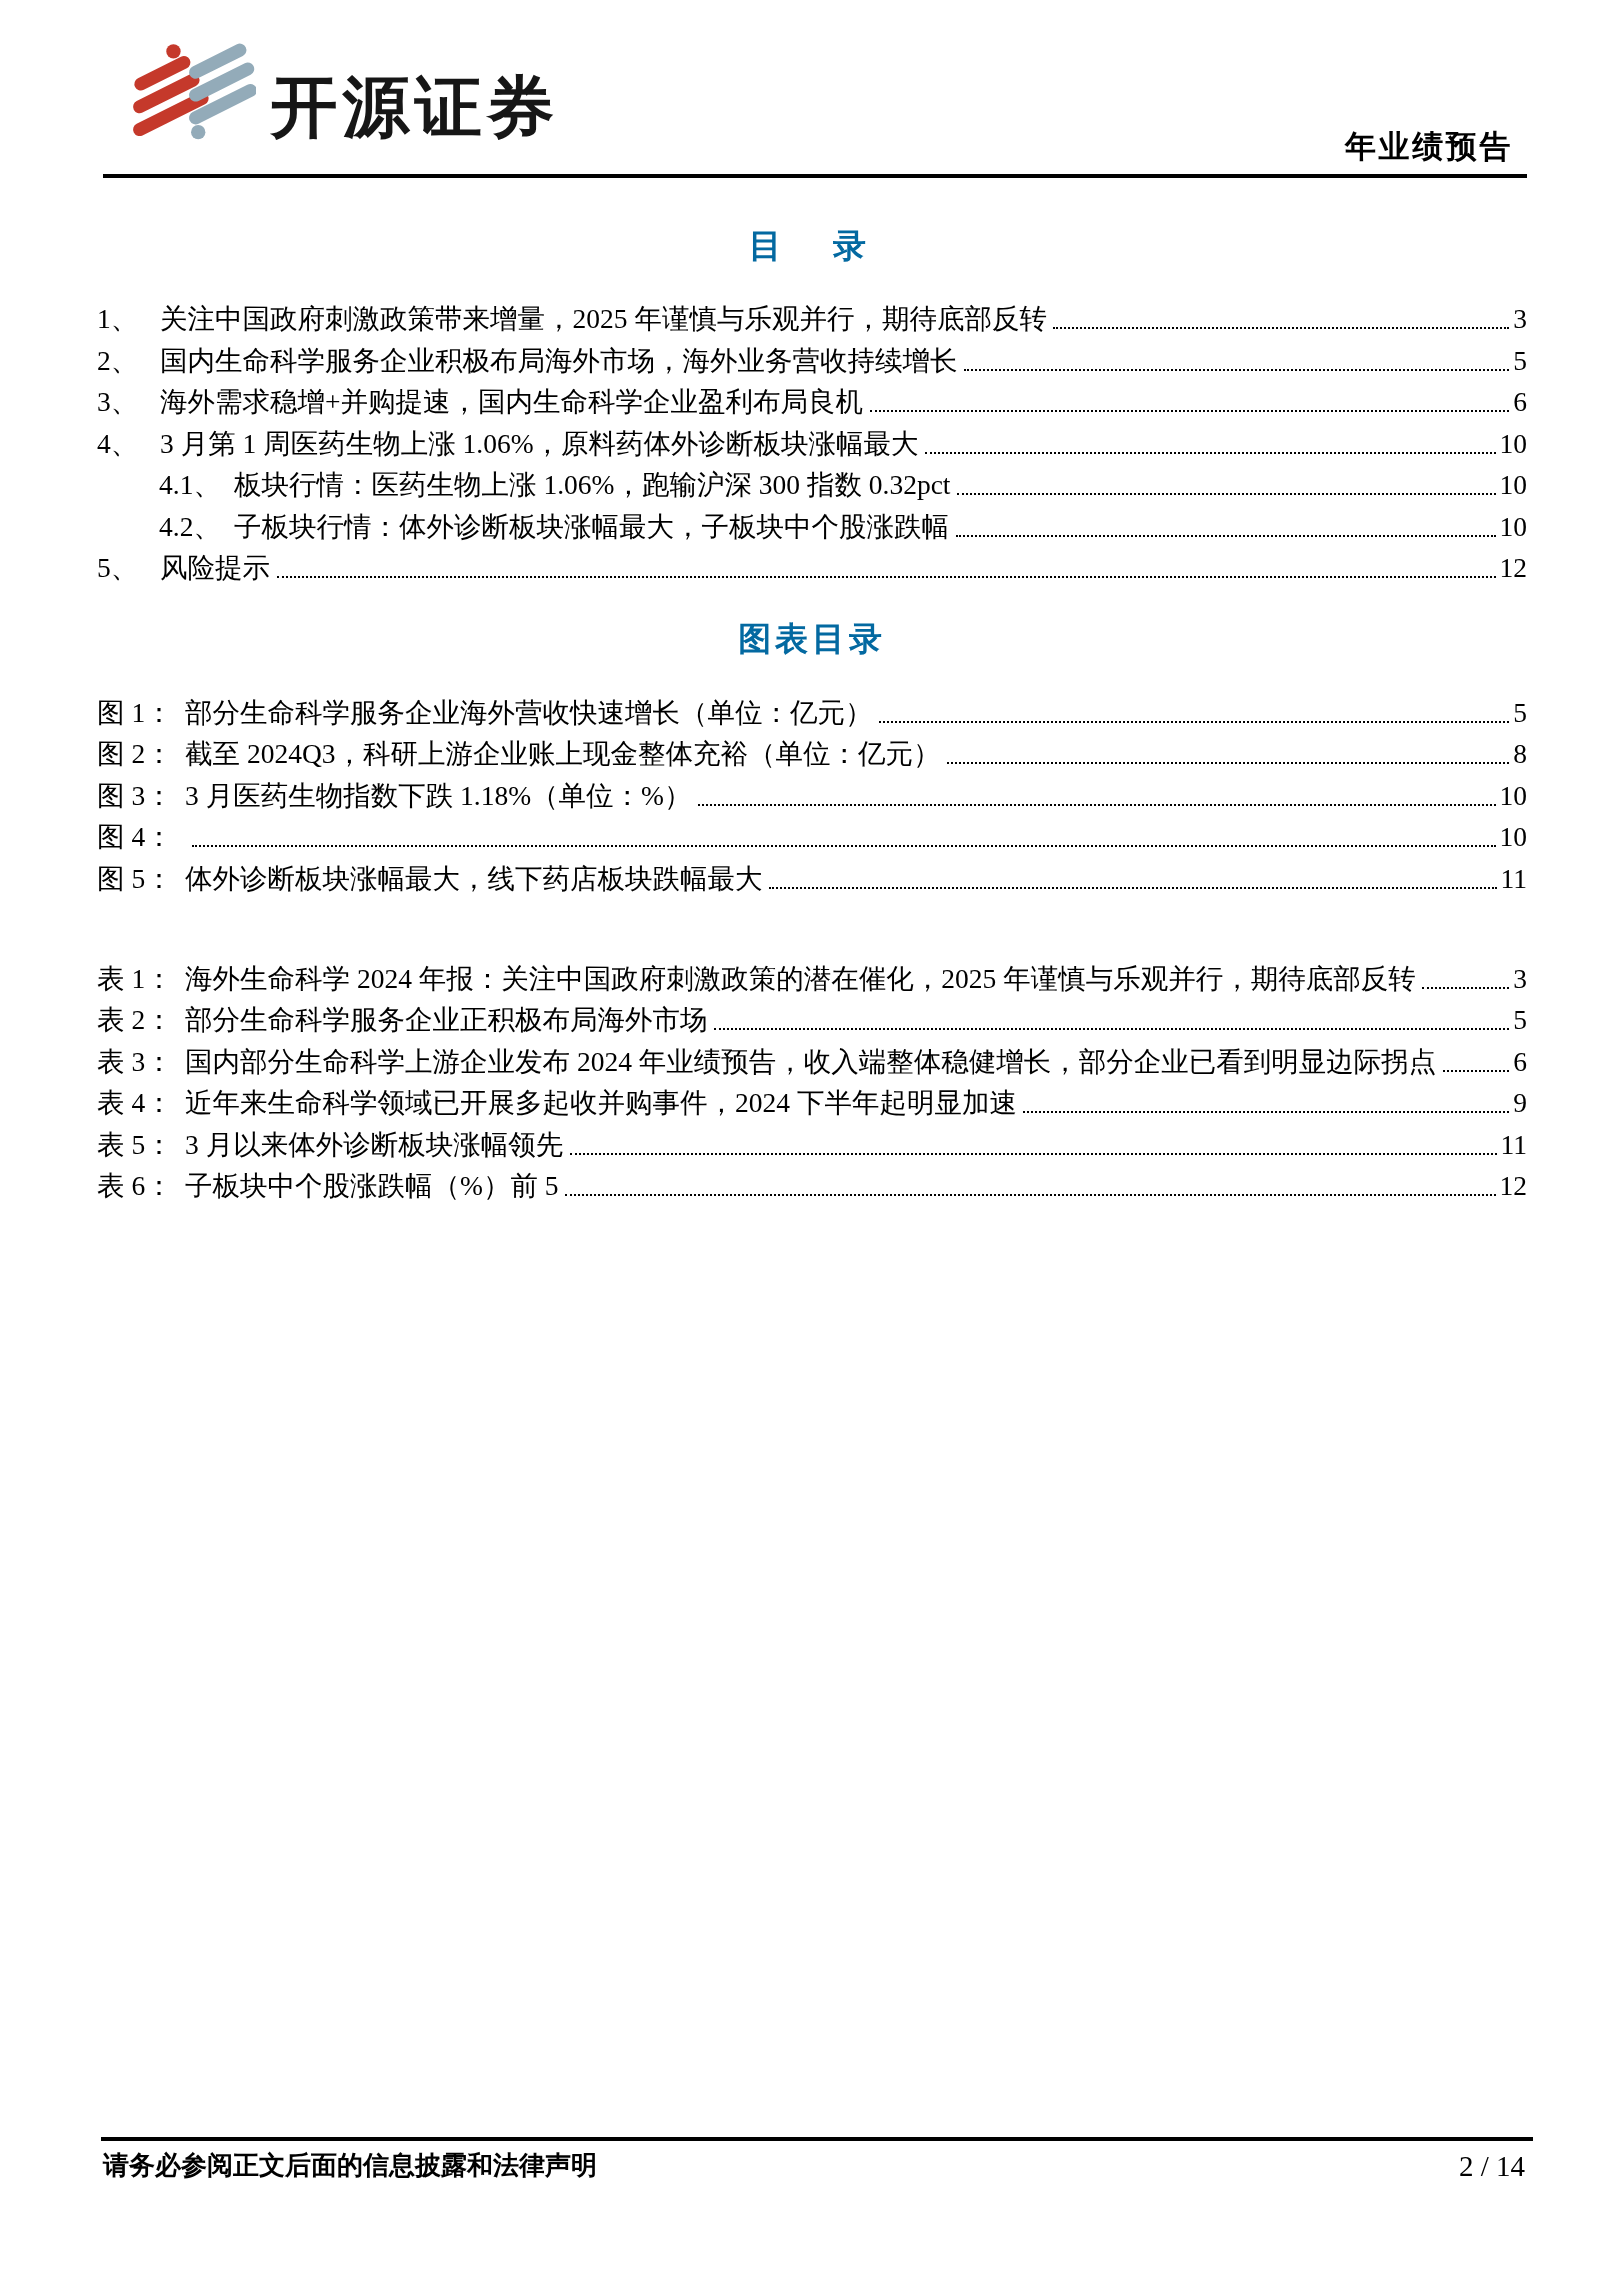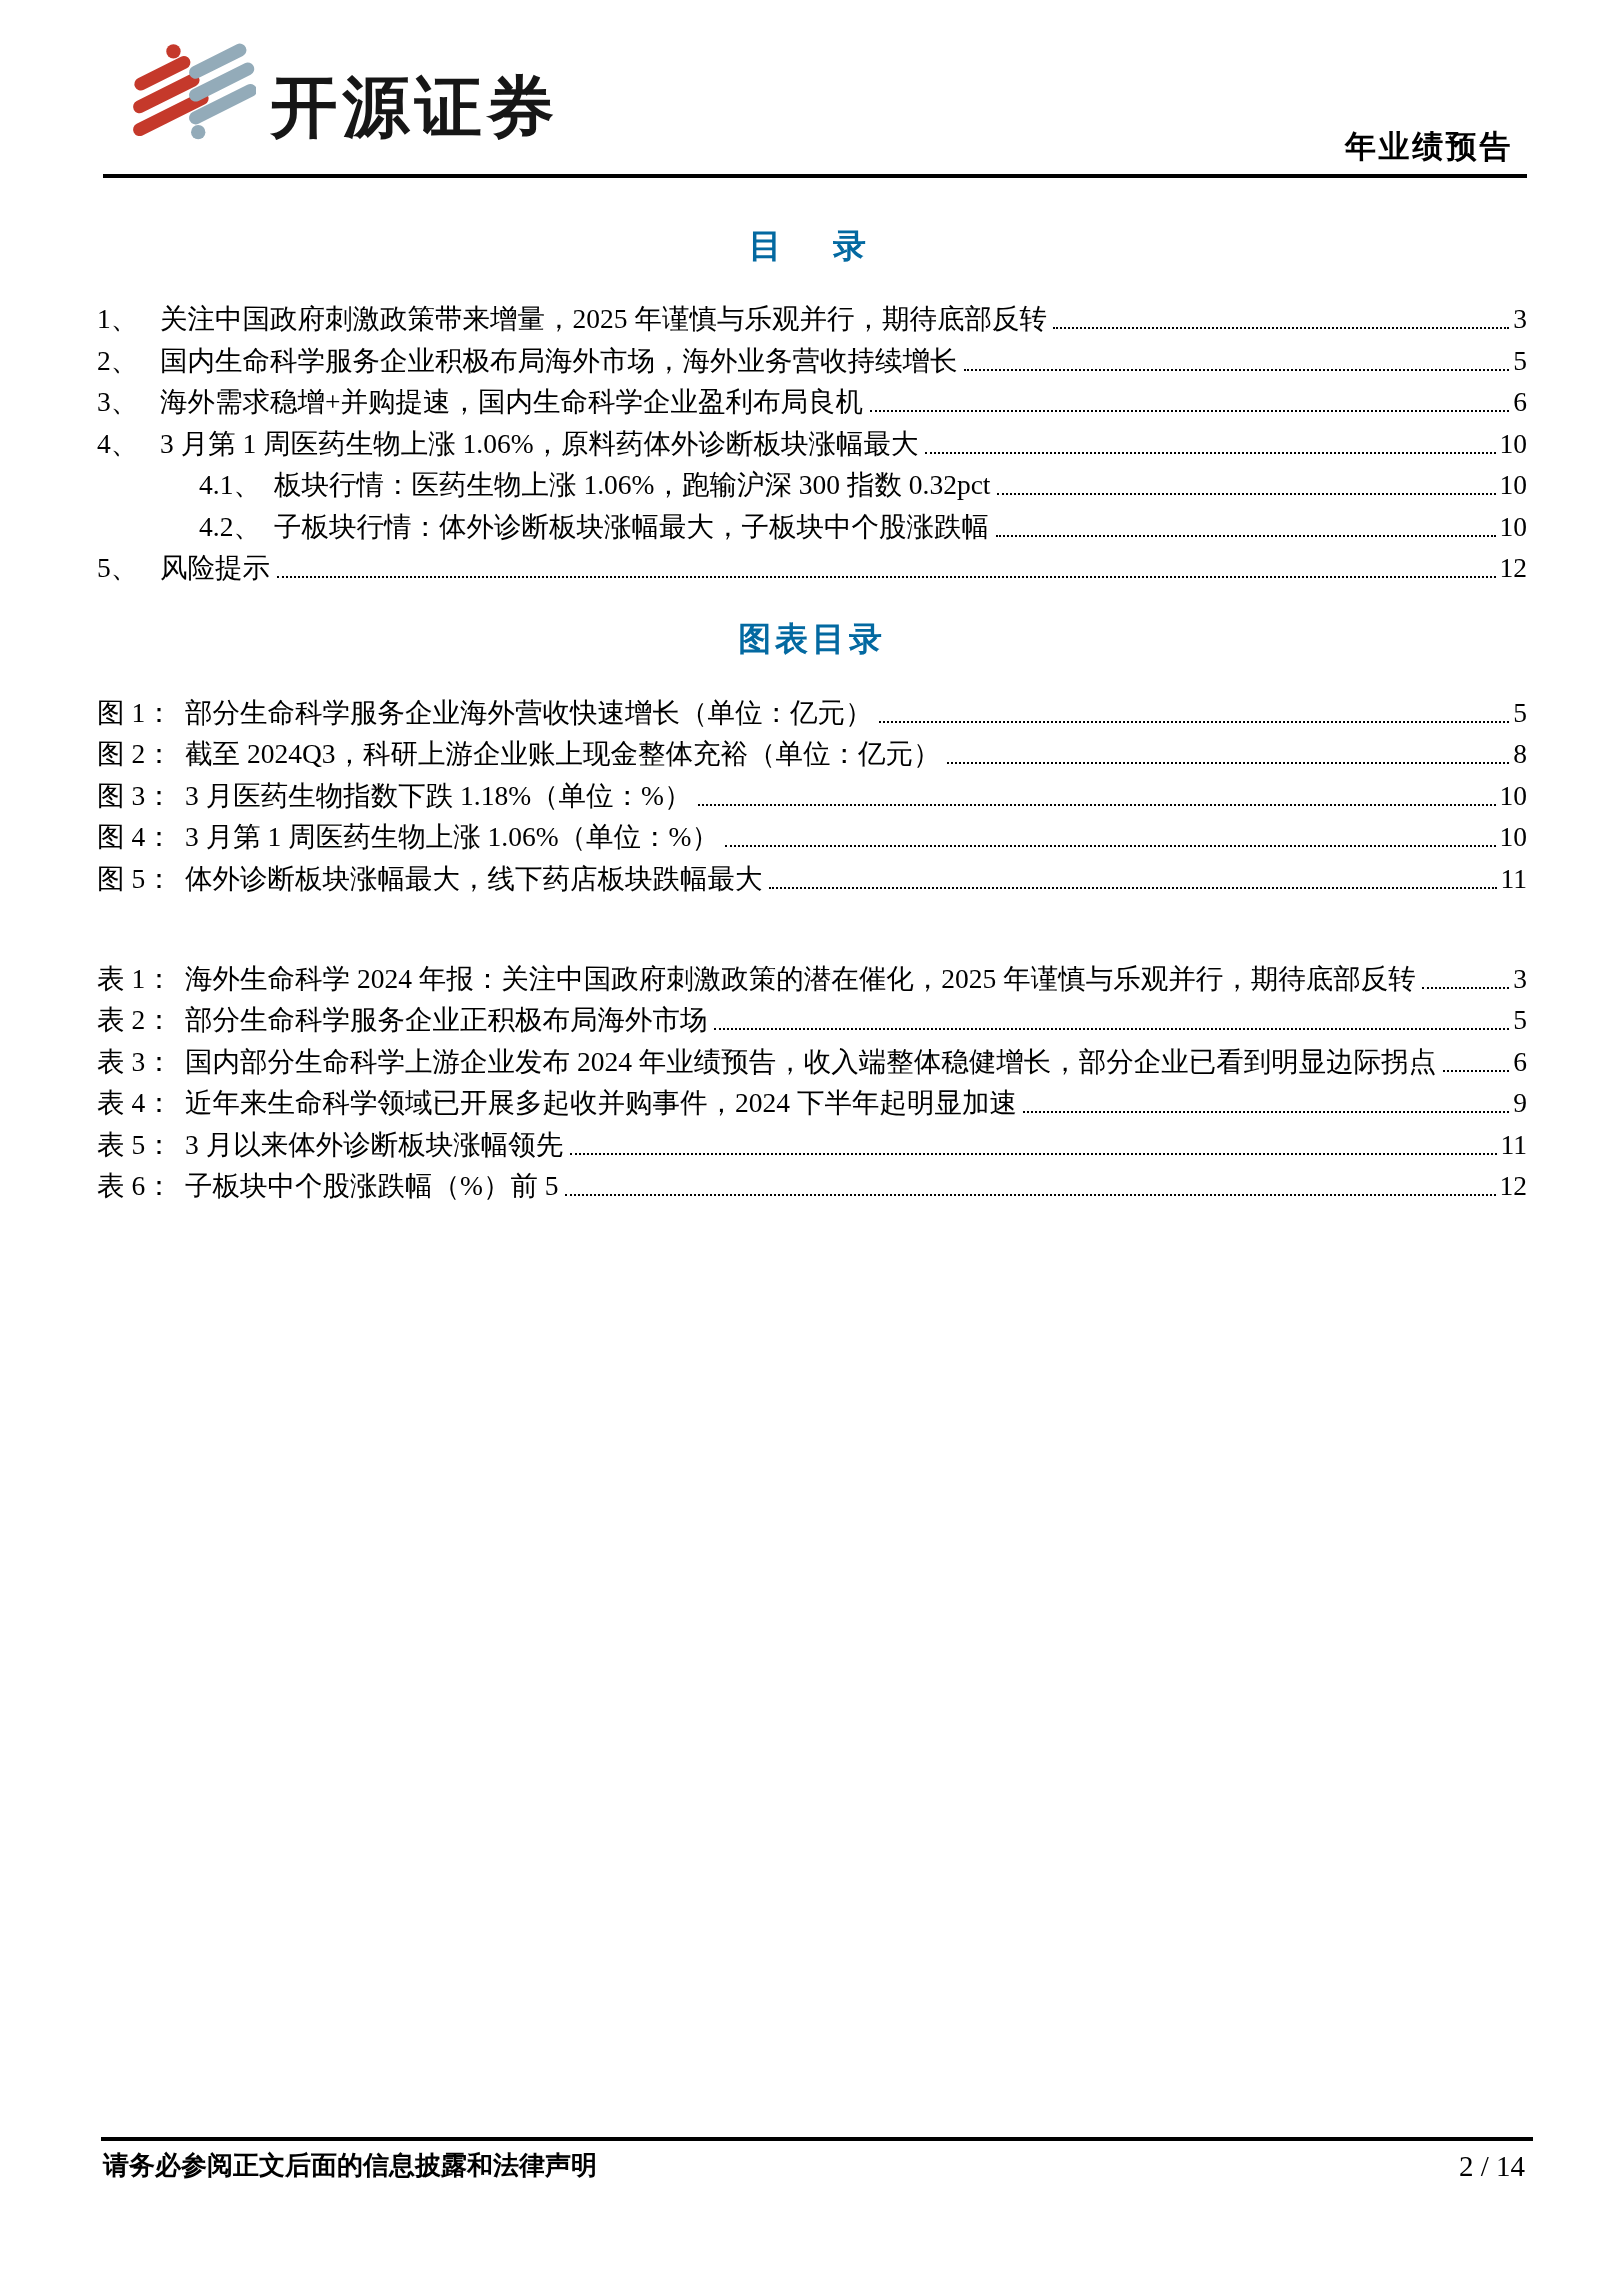--- a/index.html
+++ b/index.html
@@ -53,21 +53,21 @@
   }
   .row .lbl { flex:0 0 auto; width:63px; white-space:nowrap; }
   .row .ttl { flex:0 1 auto; white-space:nowrap; overflow:hidden; }
   .row .dots {
     flex:1 1 13px; min-width:10.5px; height:0;
     border-bottom:2.6px dotted #000;
     margin:0 3.9px 5.9px 6.5px;
   }
   .row .pg { flex:0 0 auto; }
   .row.sub { padding-left:62px; }
-  .row.sub .lbl { width:75px;margin-left:40px; }
+  .row.sub .lbl { width:75px; }
   .row.figrow .lbl { width:88px; }
   .tables-group { margin-top:67px; }
 
   
   .footer-rule {
     position:absolute; left:101px; top:2137px;
     width:1432px; height:3.9px; background:#000;
   }
   .disclaimer {
     position:absolute; left:103px; top:2153px;
@@ -167,21 +167,20 @@
         <span class="pg">8</span>
       </div>
       <div class="row figrow">
         <span class="lbl">图 3：</span>
         <span class="ttl">3 月医药生物指数下跌 1.18%（单位：%）</span>
         <span class="dots"></span>
         <span class="pg">10</span>
       </div>
       <div class="row figrow">
         <span class="lbl">图 4：</span>
-        <span class="ttl">3 月第 1 周医药生物上涨 1.06%（单位：%）</span>
         <span class="dots"></span>
         <span class="pg">10</span>
       </div>
       <div class="row figrow">
         <span class="lbl">图 5：</span>
         <span class="ttl">体外诊断板块涨幅最大，线下药店板块跌幅最大</span>
         <span class="dots"></span>
         <span class="pg">11</span>
       </div>
     </div>

